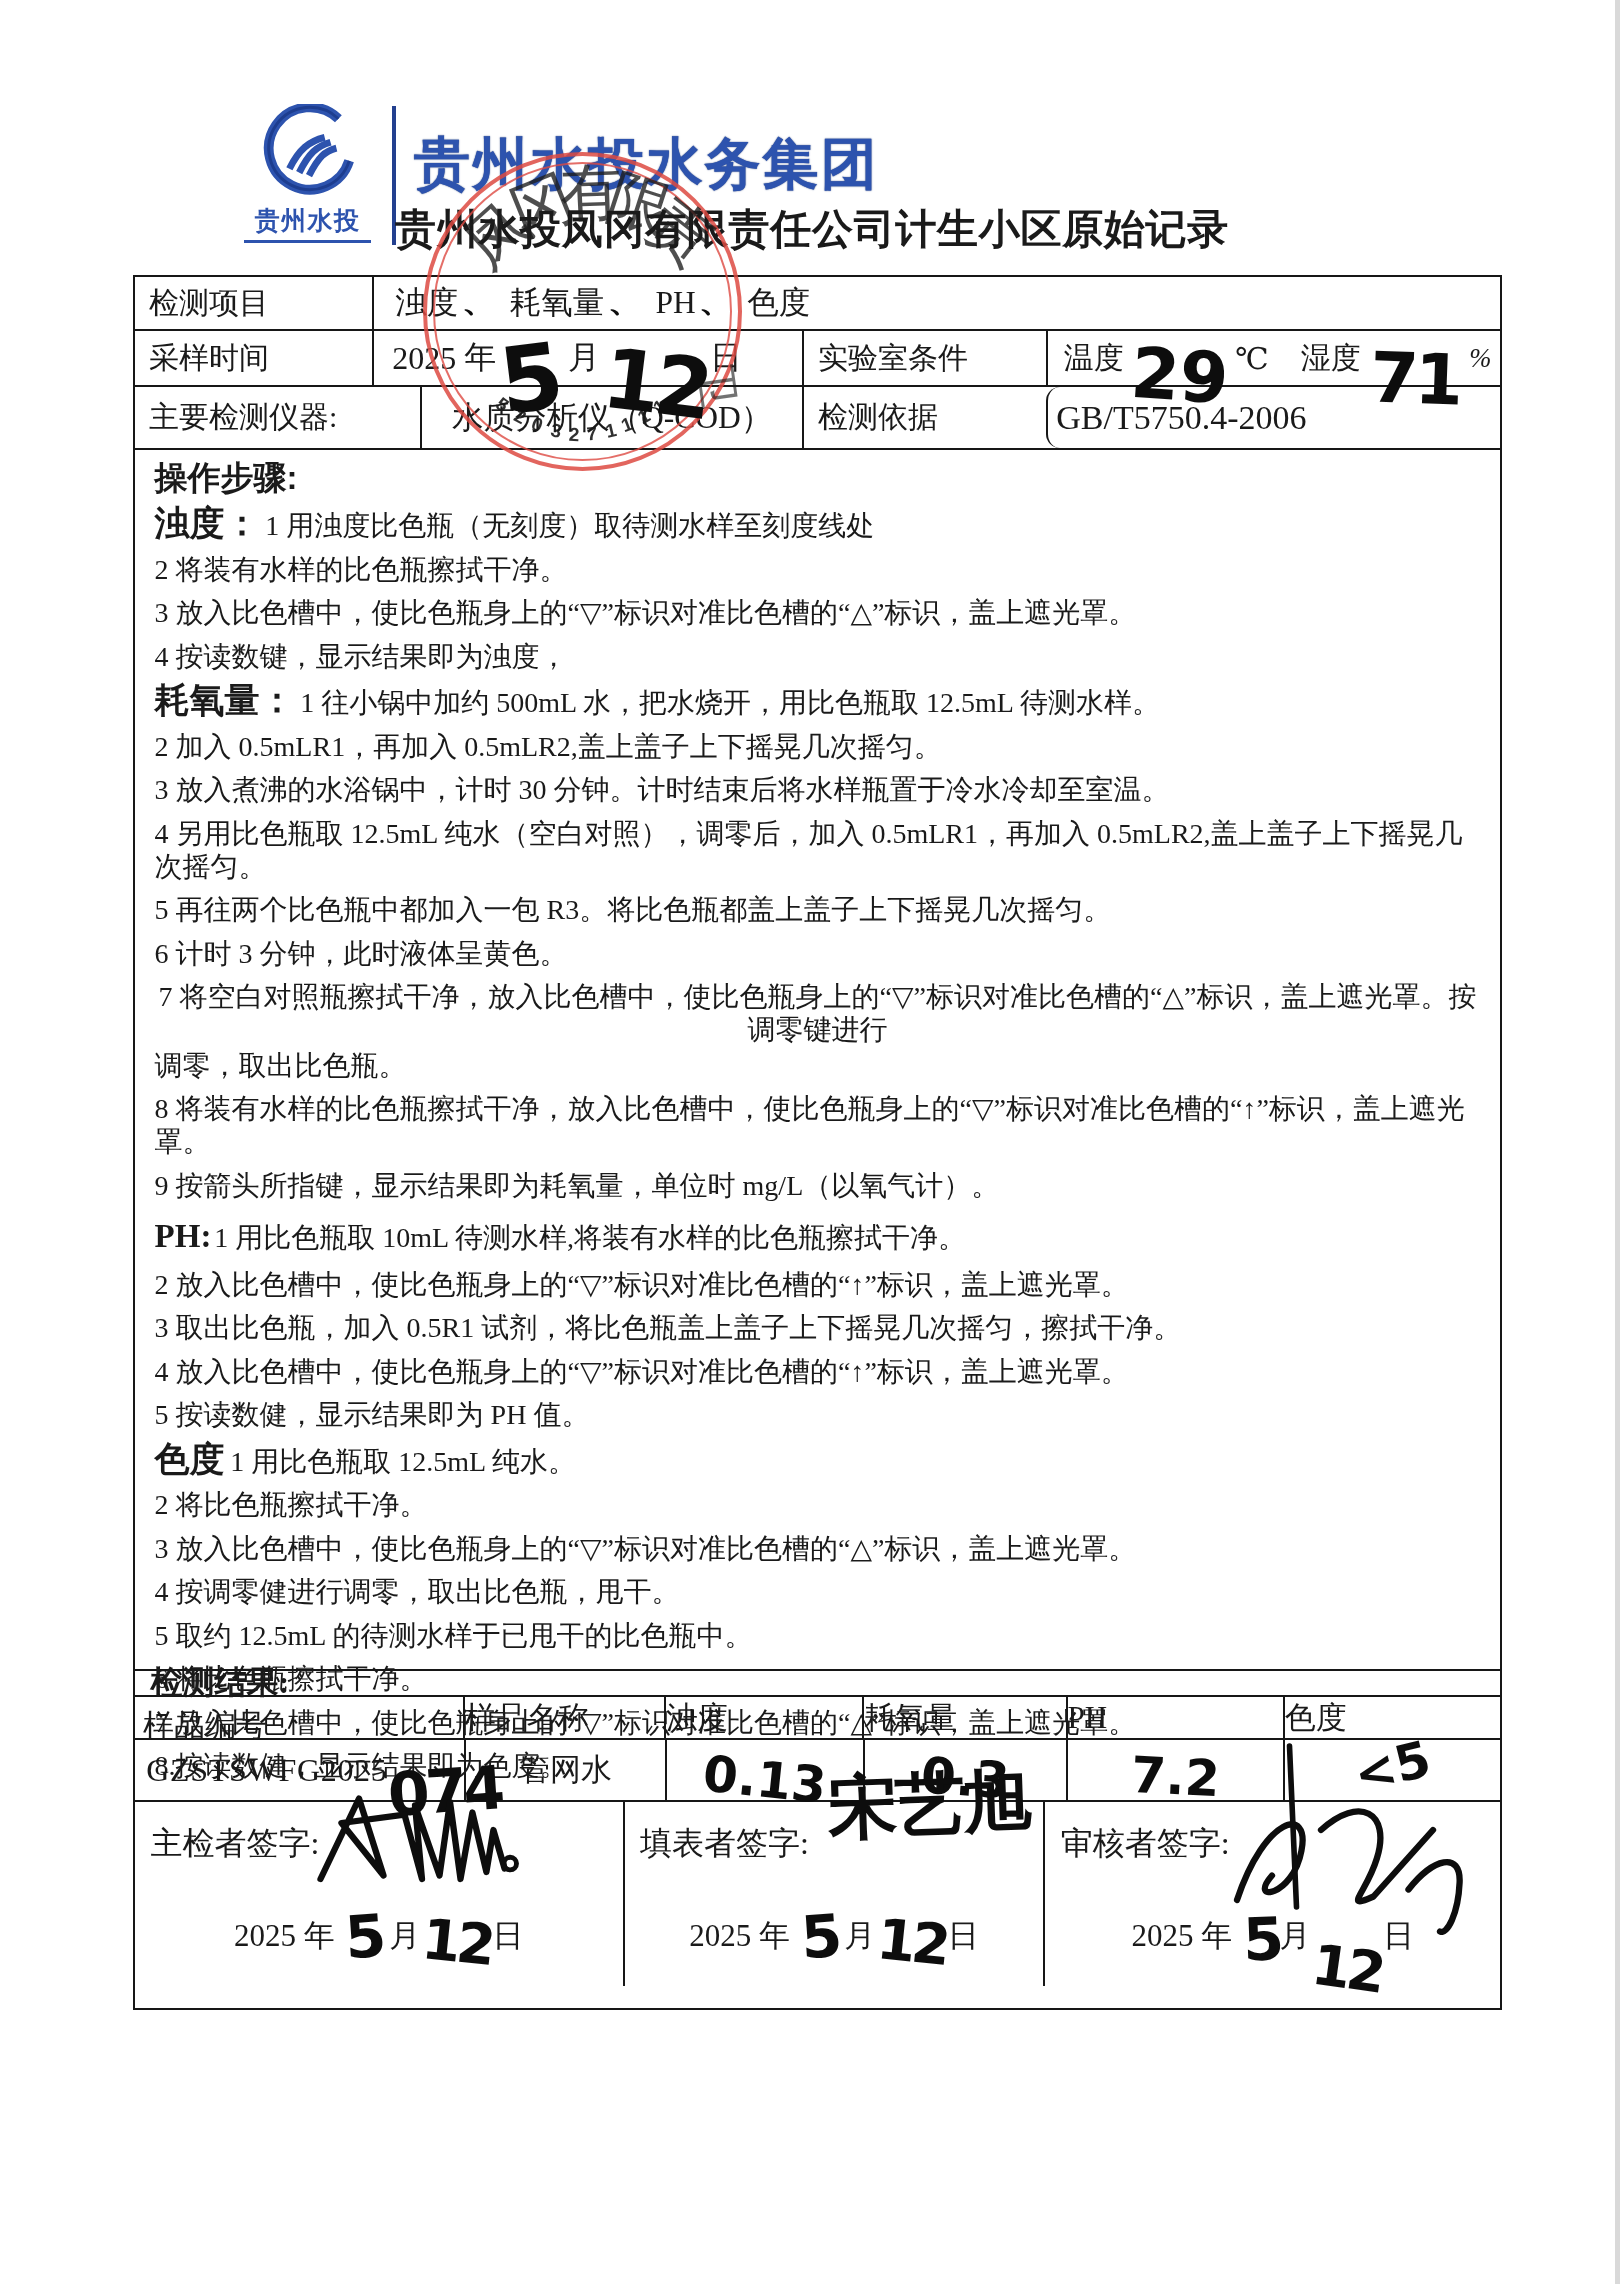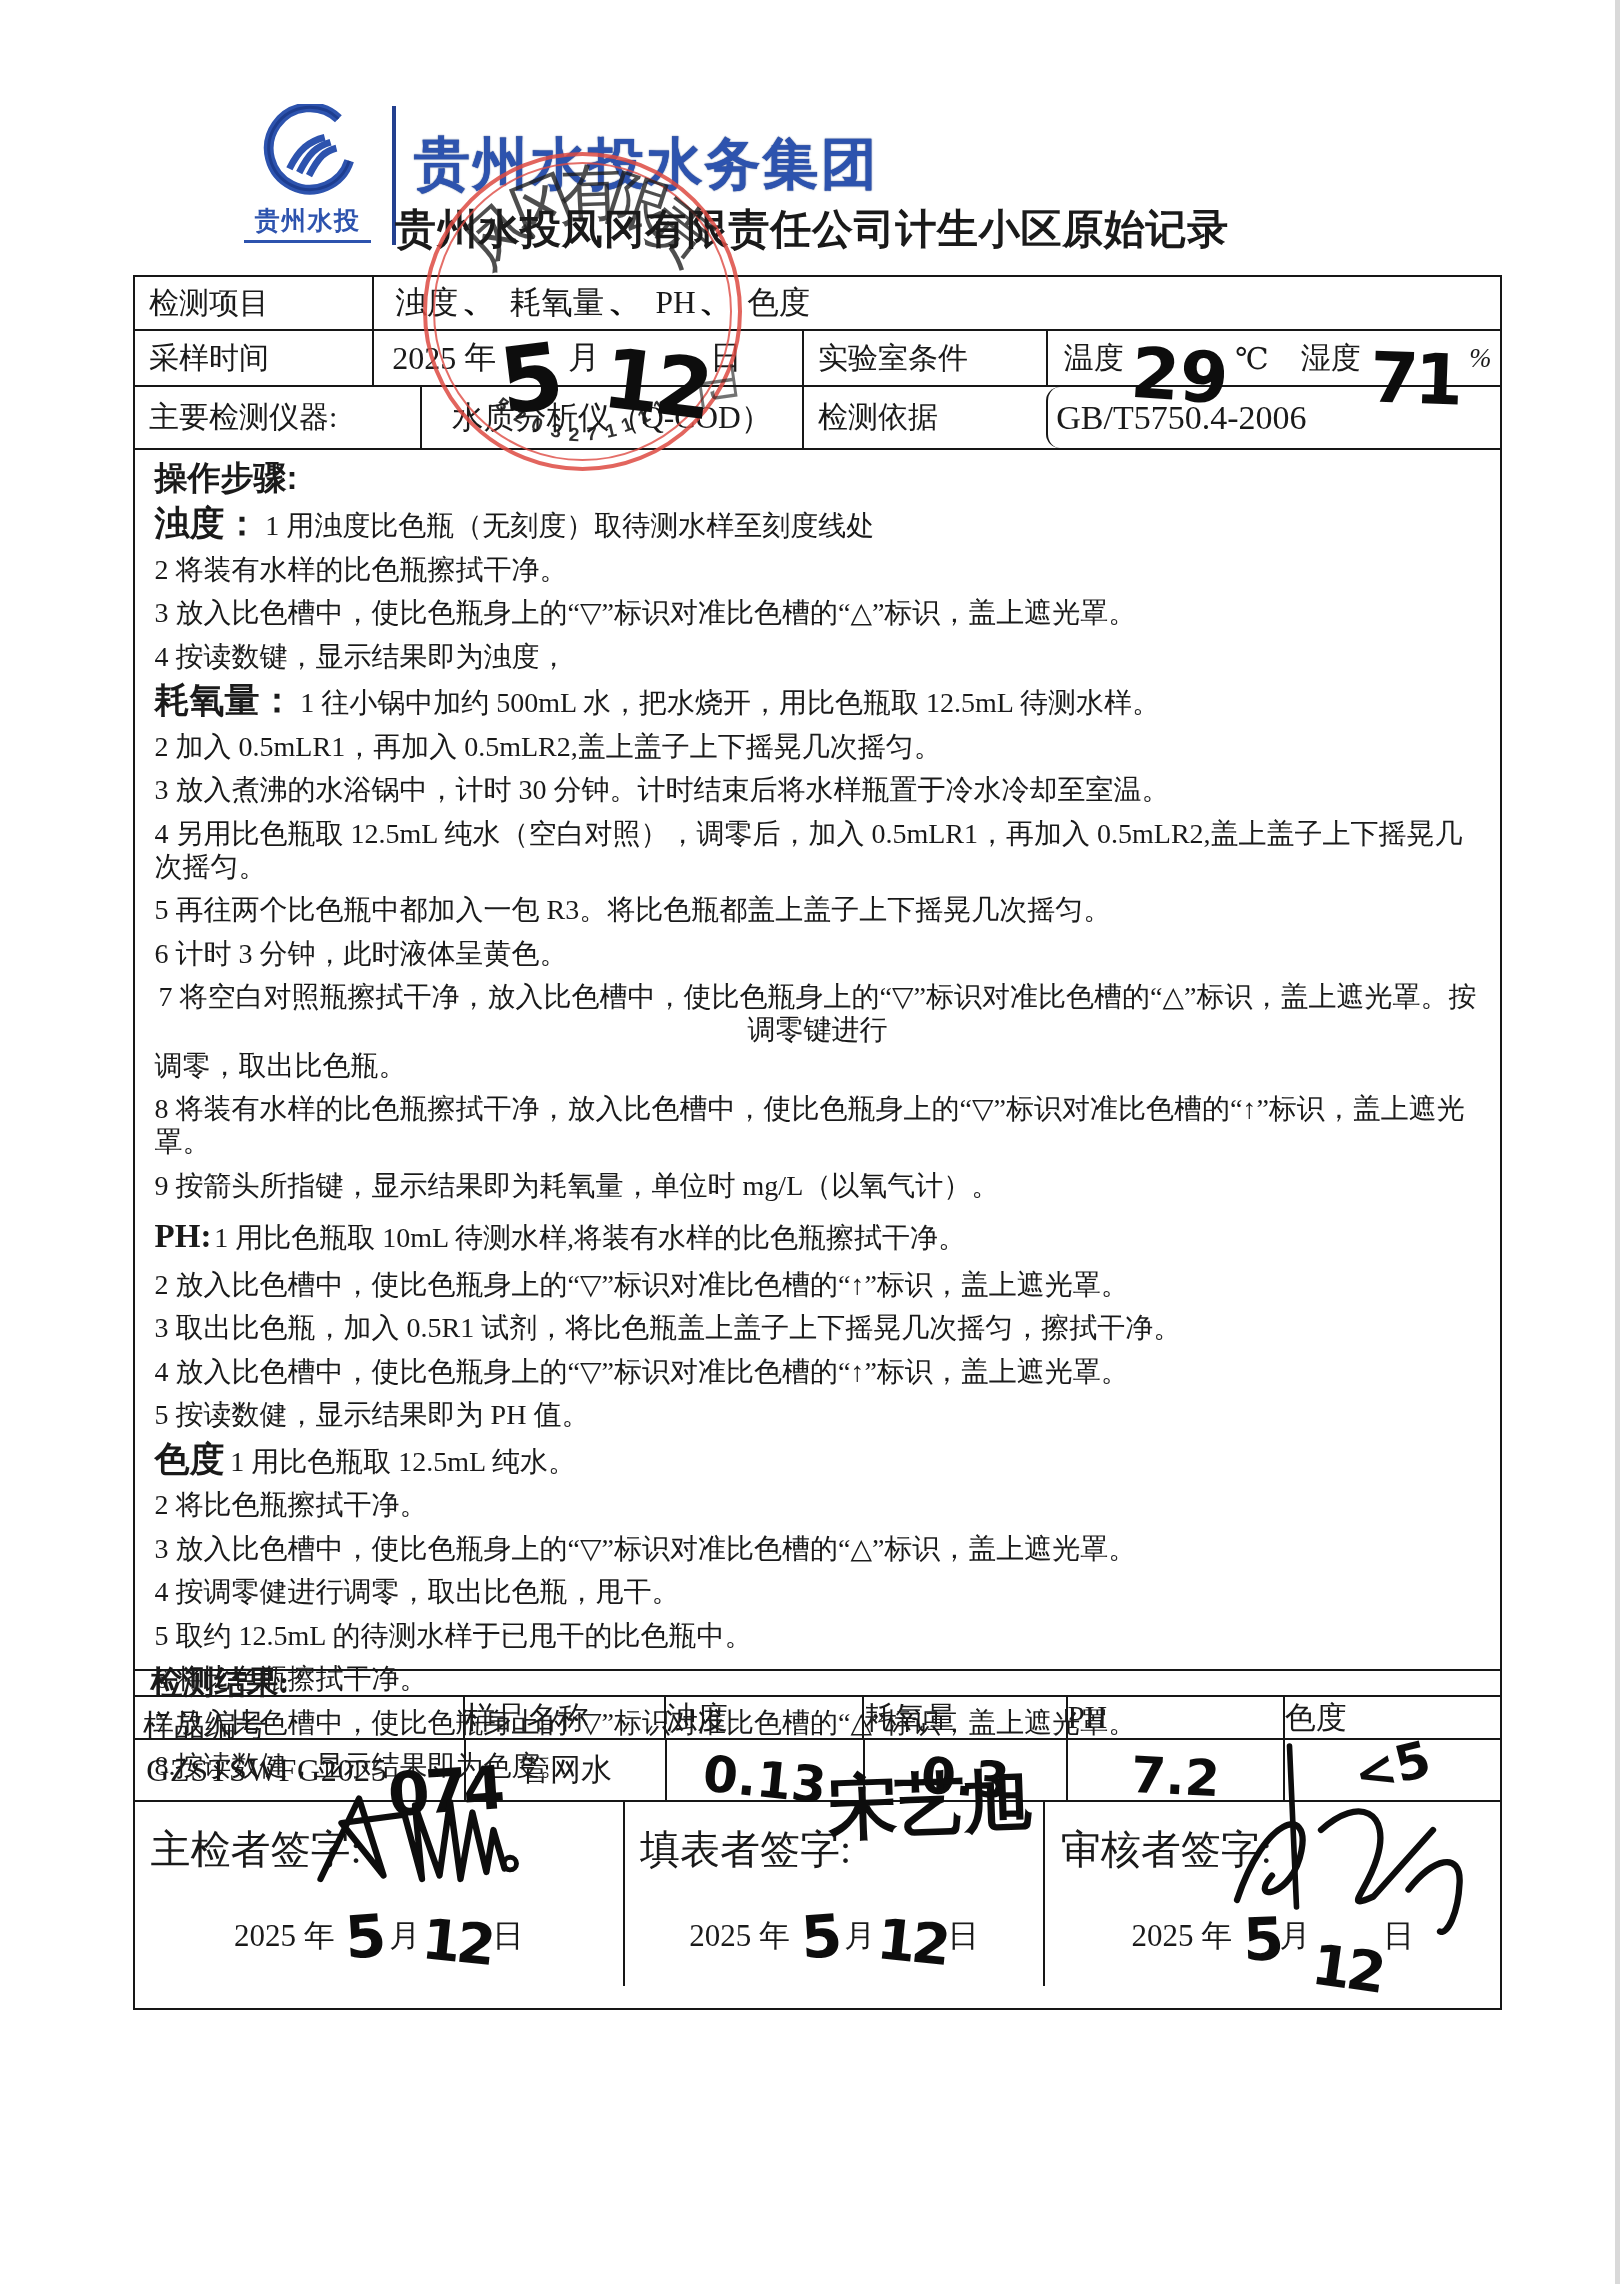--- a/index.html
+++ b/index.html
@@ -52,21 +52,21 @@
   .stamp .schar{position:absolute;font-family:"Liberation Serif","DejaVu Serif",serif;
       color:rgba(28,28,28,0.78);font-size:62px;line-height:1;transform-origin:center;}
   .stamp .sdigit{position:absolute;font-family:"Liberation Sans","DejaVu Sans",sans-serif;
       font-weight:700;font-size:19px;color:rgba(25,25,25,0.9);transform-origin:center;}
   
   .res-label{font-size:32px;font-weight:600;padding-left:15.4px;}
   .res-head{font-size:31px;justify-content:flex-start;}
   .center{justify-content:center;}
   .id-text{font-size:32px;padding-left:11.2px;letter-spacing:0.7px;}
   .sig-cell{flex-direction:column;align-items:flex-start;justify-content:flex-start;}
-  .sig-label{font-size:40px;padding:19.6px 0 0 15.4px;}
+  .sig-label{font-size:32px;padding:19.6px 0 0 15.4px;}
   .sig-date{position:absolute;left:0;right:0;bottom:29px;text-align:center;font-size:31px;}
   .sig-svg{position:absolute;z-index:7;}
   .scan-edge{position:absolute;right:0;top:0;width:5.6px;height:2284px;background:#d9d9d9;}
 </style>
 </head>
 <body>
 
 <div class="page">
 
   <svg class="abs" style="left:260px;top:104px;" width="98" height="98" viewBox="0 0 100 100">

